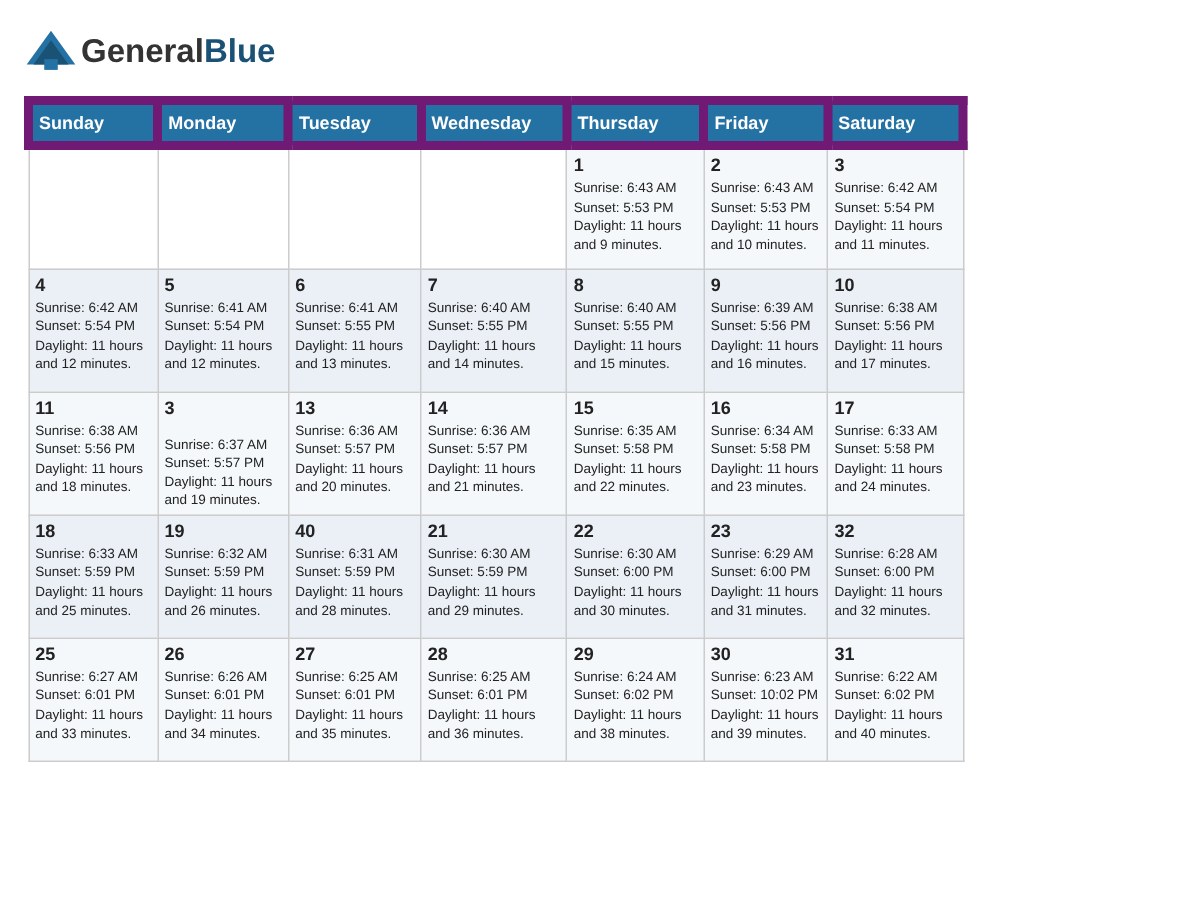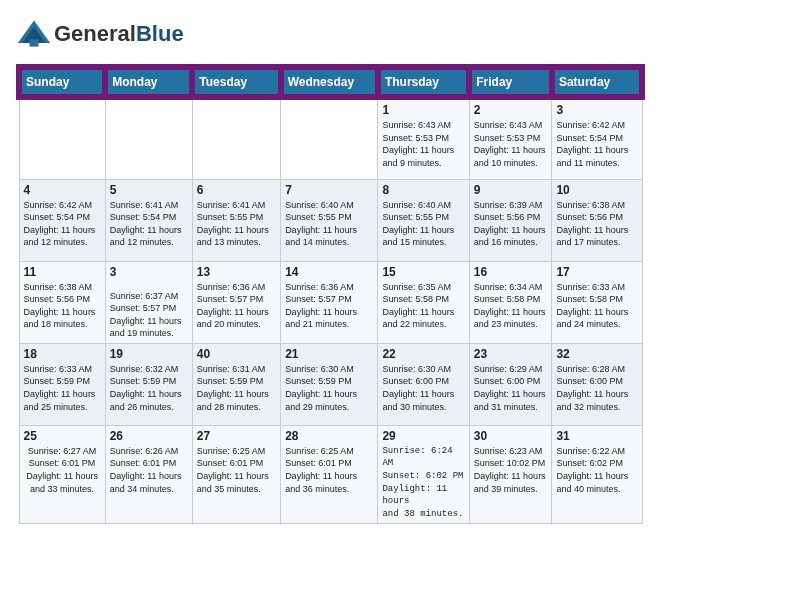--- a/index.html
+++ b/index.html
@@ -306,21 +306,21 @@
             <span class="day-num">32</span>
             <div class="cell-text" style="white-space: pre-line;">Sunrise: 6:28 AM
 Sunset: 6:00 PM
 Daylight: 11 hours
 and 32 minutes.</div>
           </td>
         </tr>
         <tr>
           <td>
             <span class="day-num">25</span>
-            <div class="cell-text" style="white-space: pre-line; text-align: center;">Sunrise: 6:27 AM
+            <div class="cell-text" style="white-space: pre-line;">Sunrise: 6:27 AM
 Sunset: 6:01 PM
 Daylight: 11 hours
 and 33 minutes.</div>
           </td>
           <td>
             <span class="day-num">26</span>
             <div class="cell-text" style="white-space: pre-line;">Sunrise: 6:26 AM
 Sunset: 6:01 PM
 Daylight: 11 hours
 and 34 minutes.</div>
@@ -334,21 +334,21 @@
           </td>
           <td>
             <span class="day-num">28</span>
             <div class="cell-text" style="white-space: pre-line;">Sunrise: 6:25 AM
 Sunset: 6:01 PM
 Daylight: 11 hours
 and 36 minutes.</div>
           </td>
           <td>
             <span class="day-num">29</span>
-            <div class="cell-text" style="white-space: pre-line; font-family: Liberation Mono, monospace;">Sunrise: 6:24 AM
+            <div class="cell-text" style="white-space: pre-line;">Sunrise: 6:24 AM
 Sunset: 6:02 PM
 Daylight: 11 hours
 and 38 minutes.</div>
           </td>
           <td>
             <span class="day-num">30</span>
             <div class="cell-text" style="white-space: pre-line;">Sunrise: 6:23 AM
 Sunset: 10:02 PM
 Daylight: 11 hours
 and 39 minutes.</div>

